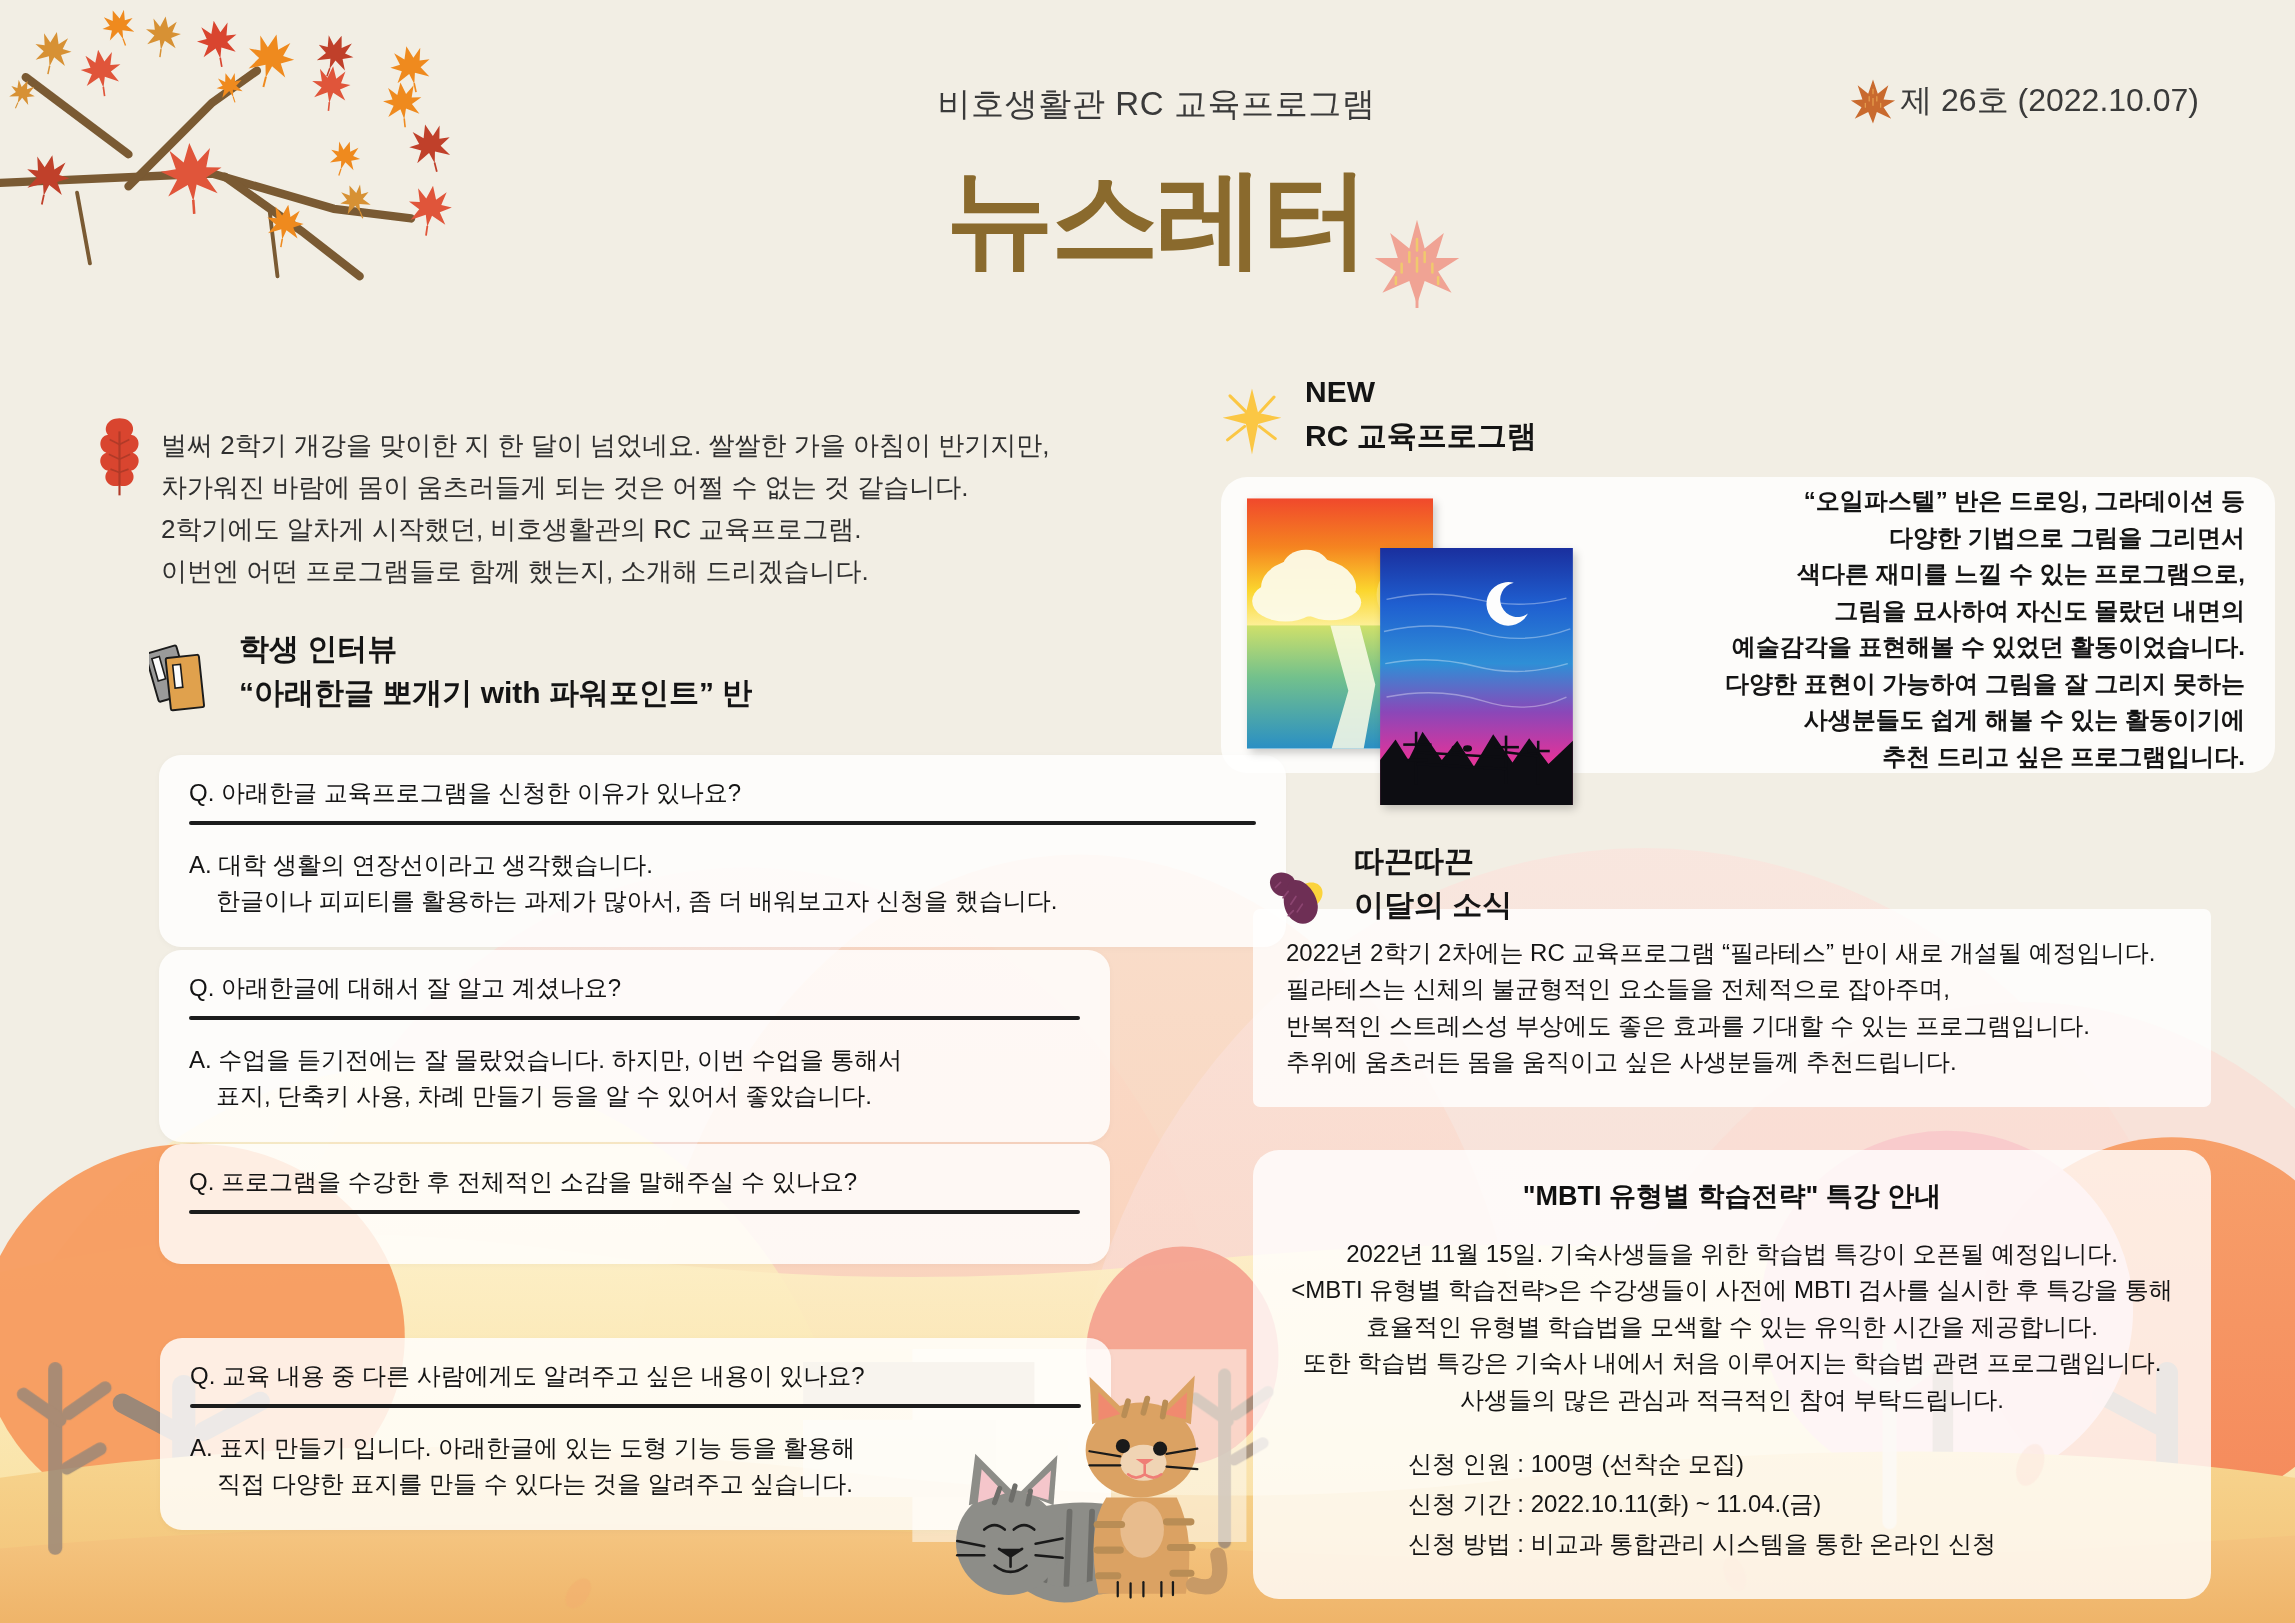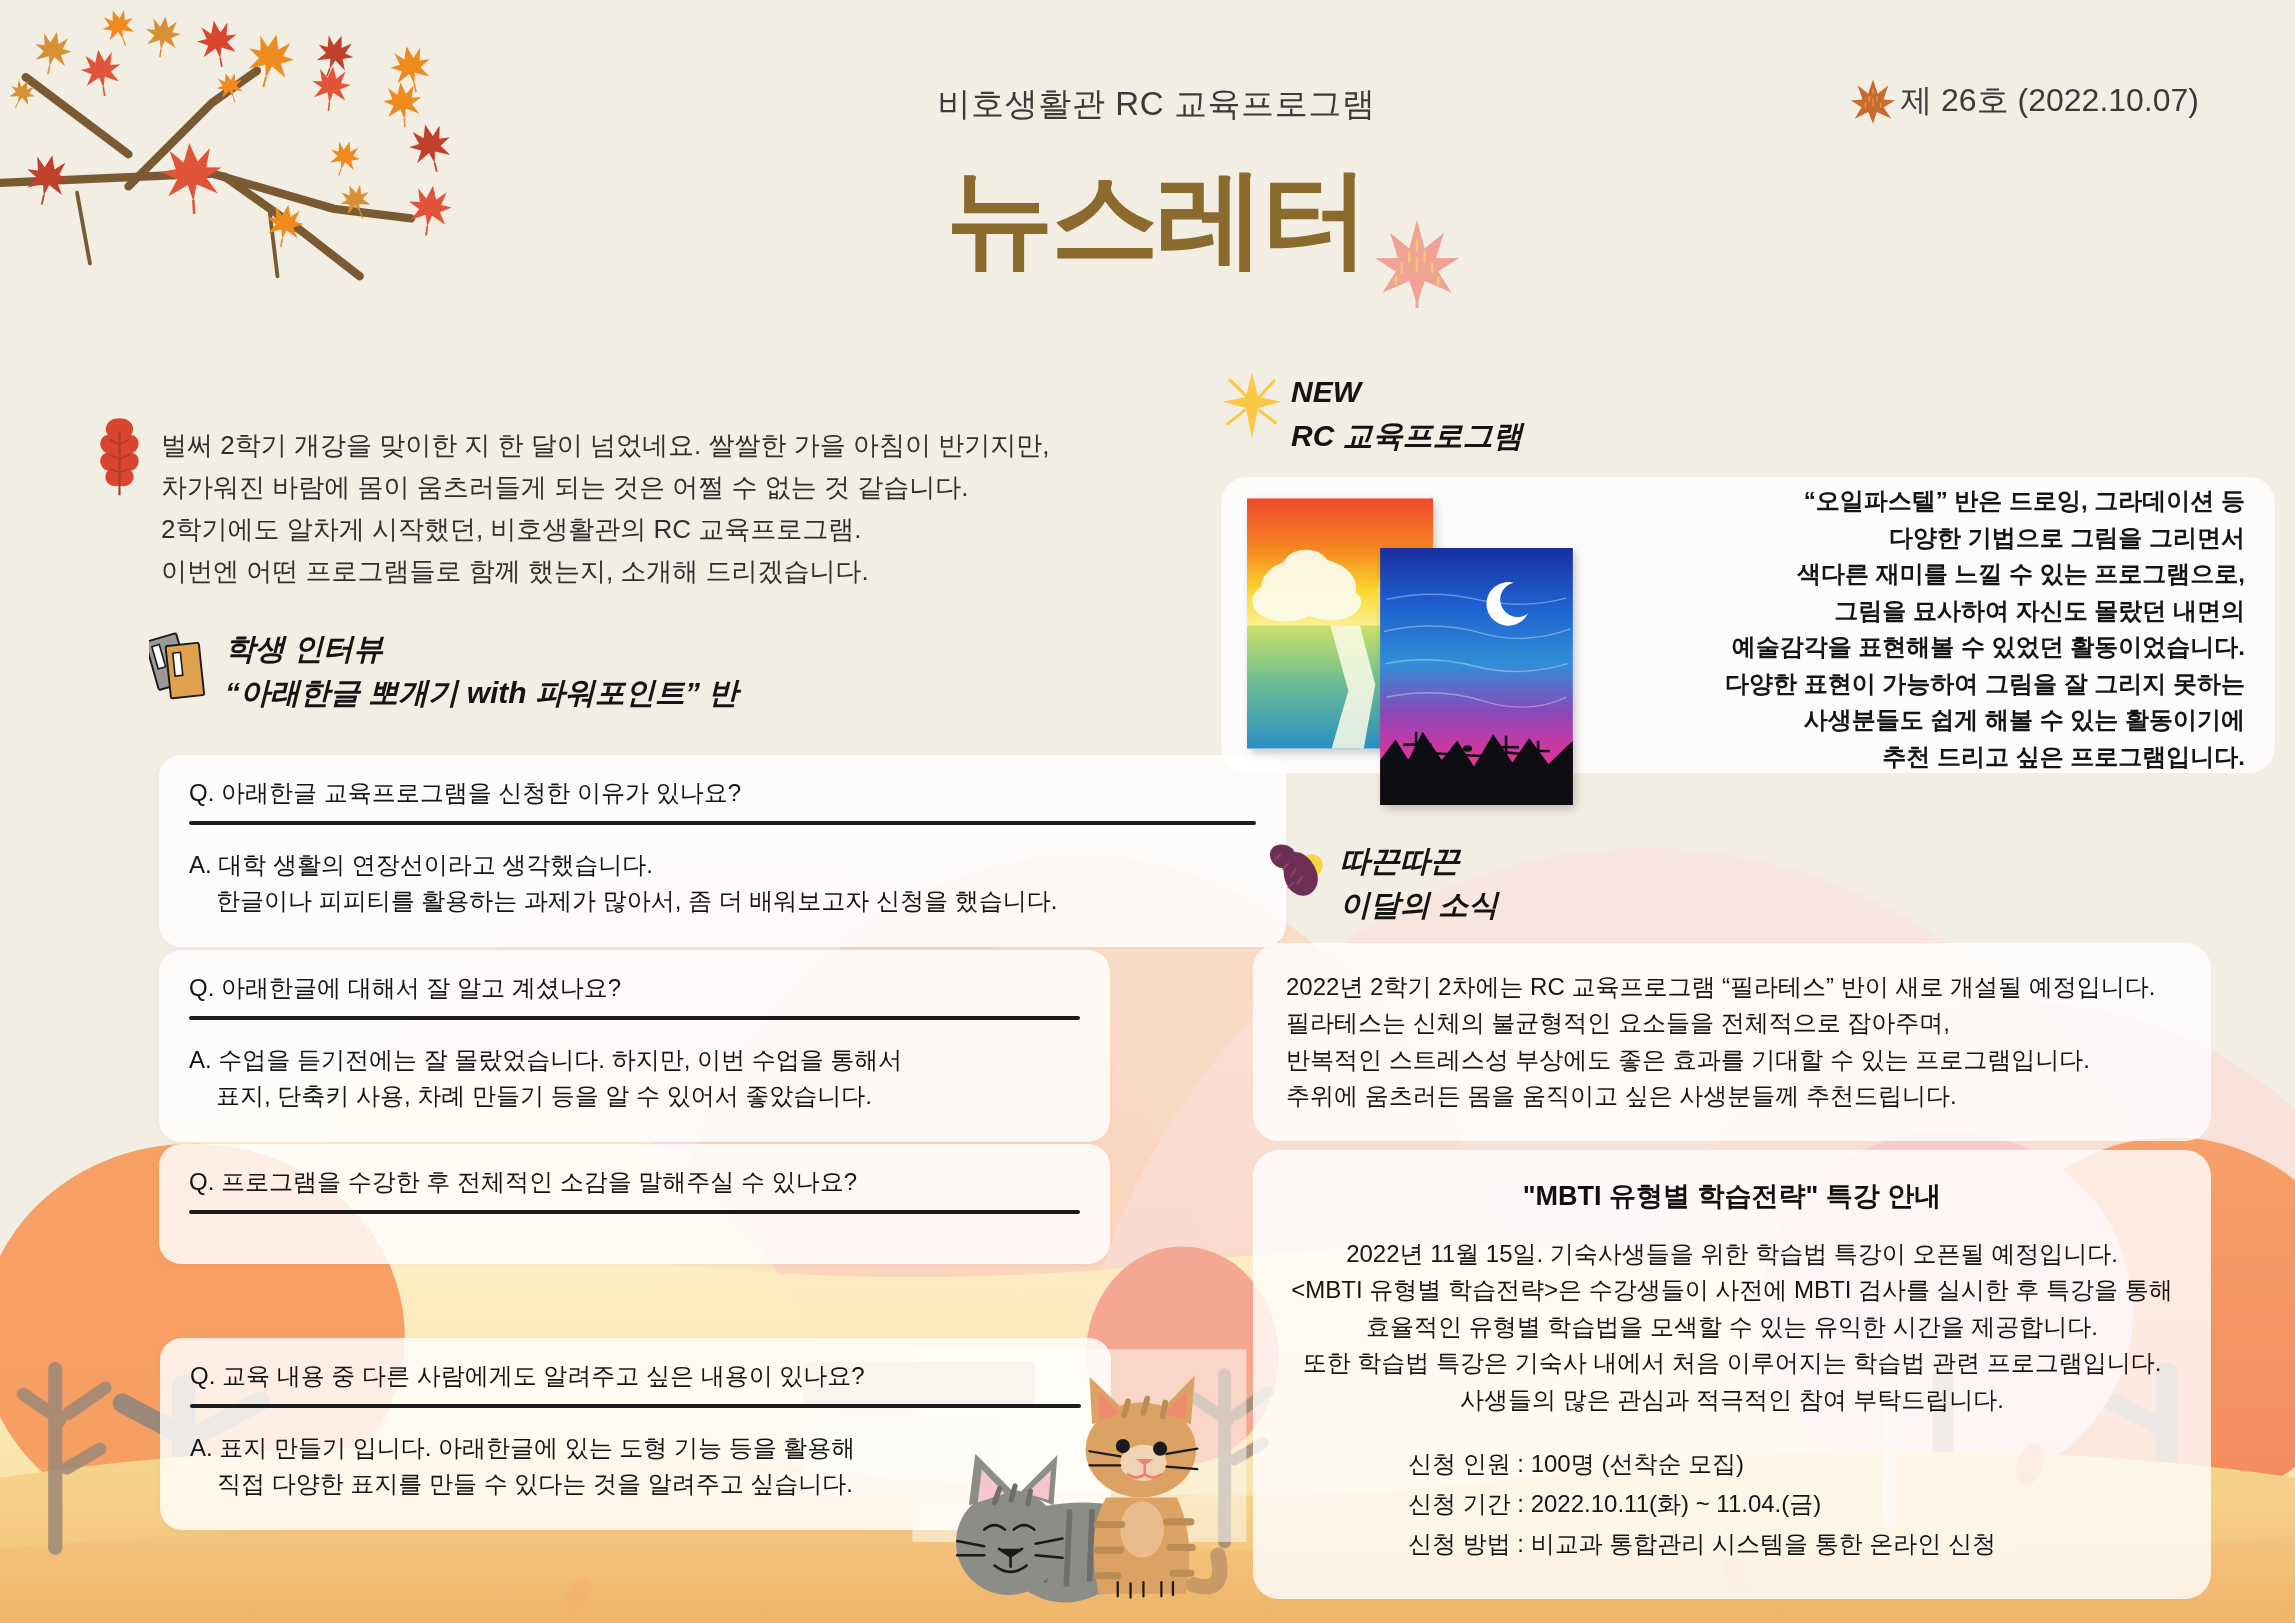--- a/index.html
+++ b/index.html
@@ -31,21 +31,21 @@
     font-size:32px; color:#3a3a3a; display:flex; align-items:center; gap:3px;
   }
 
   .intro{
     position:absolute; left:161px; top:424px; width:932px;
     font-size:26px; line-height:1.62; color:#2f2f2f; z-index:5;
   }
   .intro .leaf-bullet{ position:absolute; left:-67px; top:-9px; }
 
   .sect-head{
-    position:absolute; display:flex; align-items:flex-start; gap:8px; z-index:6;font-style:italic;
+    position:absolute; display:flex; align-items:flex-end; gap:22px; z-index:6;
   }
   .sect-head .txt{ font-size:30px; font-weight:bold; color:#141414; line-height:1.45; }
 
   
   .qa{
     position:absolute; border-radius:22px; padding:22px 30px 28px 30px;
     background:rgba(255,255,255,0.82);
     box-shadow:0 1.3px 6.4px rgba(0,0,0,0.03);
     z-index:5;
   }
@@ -558,21 +558,21 @@
       <path d="M44 68 L36 76"></path>
         <path d="M24 24 L16 32"></path>
     </g>
   </svg>
   <div class="txt">
     <div>따끈따끈</div>
     <div>이달의 소식</div>
   </div>
 </div>
 
-<div class="panel" style="left:1253px; top:943px; width:958px;">
+<div class="panel" style="left:1253px; top:909px; width:958px;border-radius:7px;">
   <p>
     <span>2022년 2학기 2차에는 RC 교육프로그램 “필라테스” 반이 새로 개설될 예정입니다.</span><br>
     <span>필라테스는 신체의 불균형적인 요소들을 전체적으로 잡아주며,</span><br>
     <span>반복적인 스트레스성 부상에도 좋은 효과를 기대할 수 있는 프로그램입니다.</span><br>
     <span>추위에 움츠러든 몸을 움직이고 싶은 사생분들께 추천드립니다.</span>
   </p>
 </div>
 
 <div class="panel" style="left:1253px; top:1150px; width:958px; padding:28px 33px 35px 33px;">
   <div class="ptitle">"MBTI 유형별 학습전략" 특강 안내</div>

